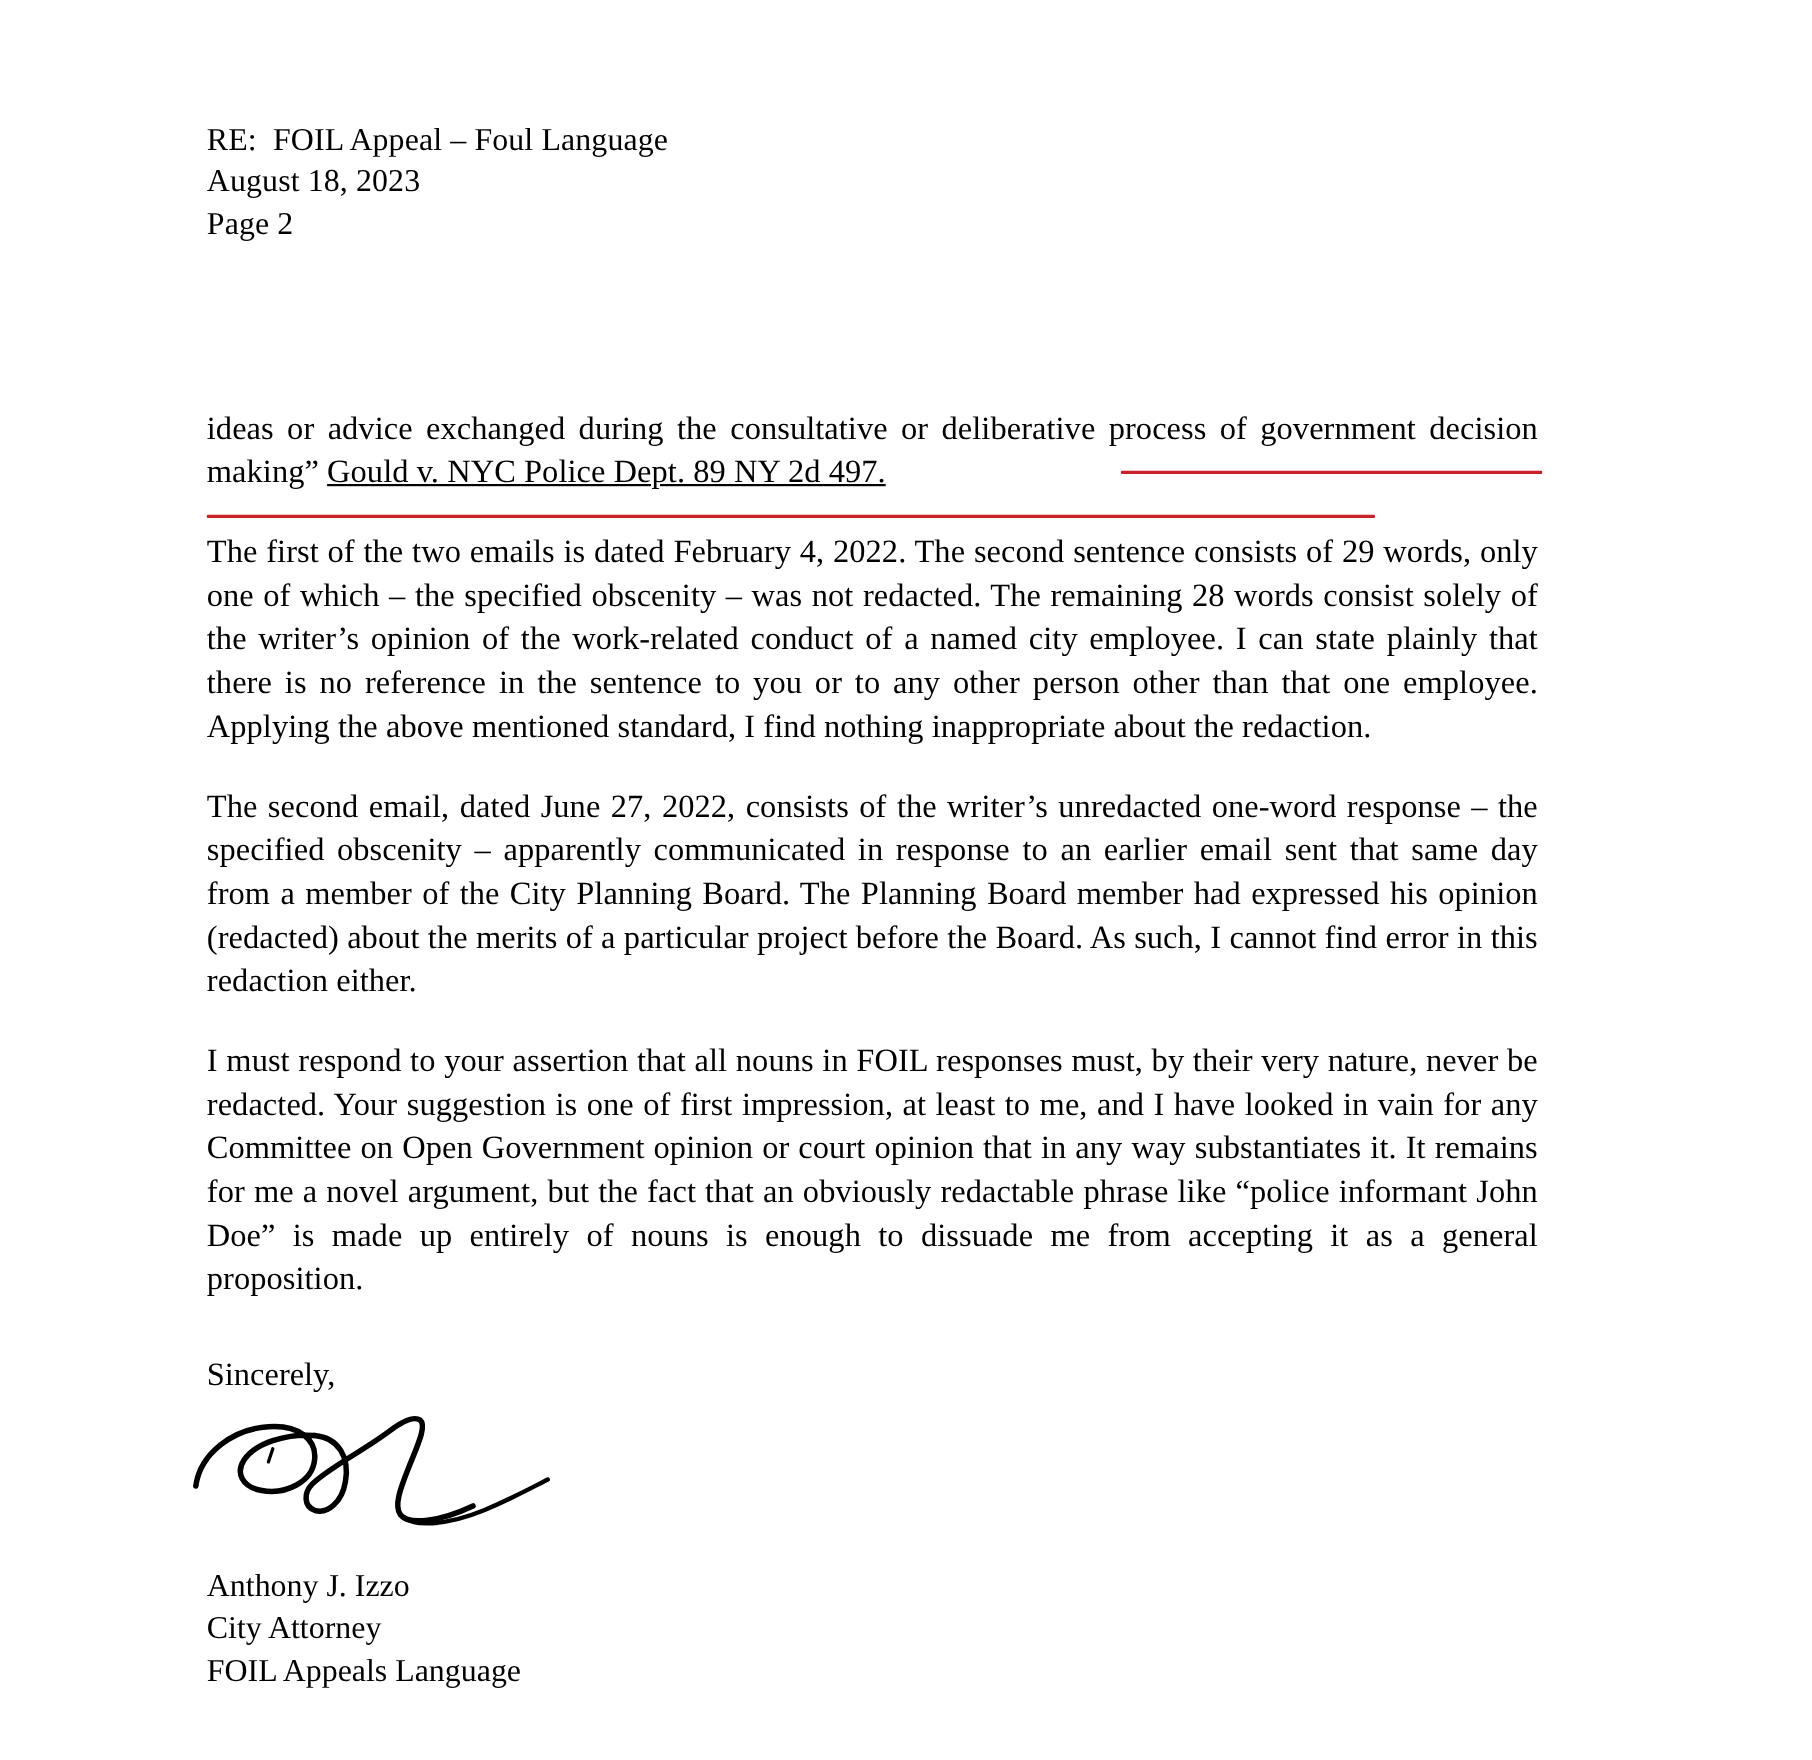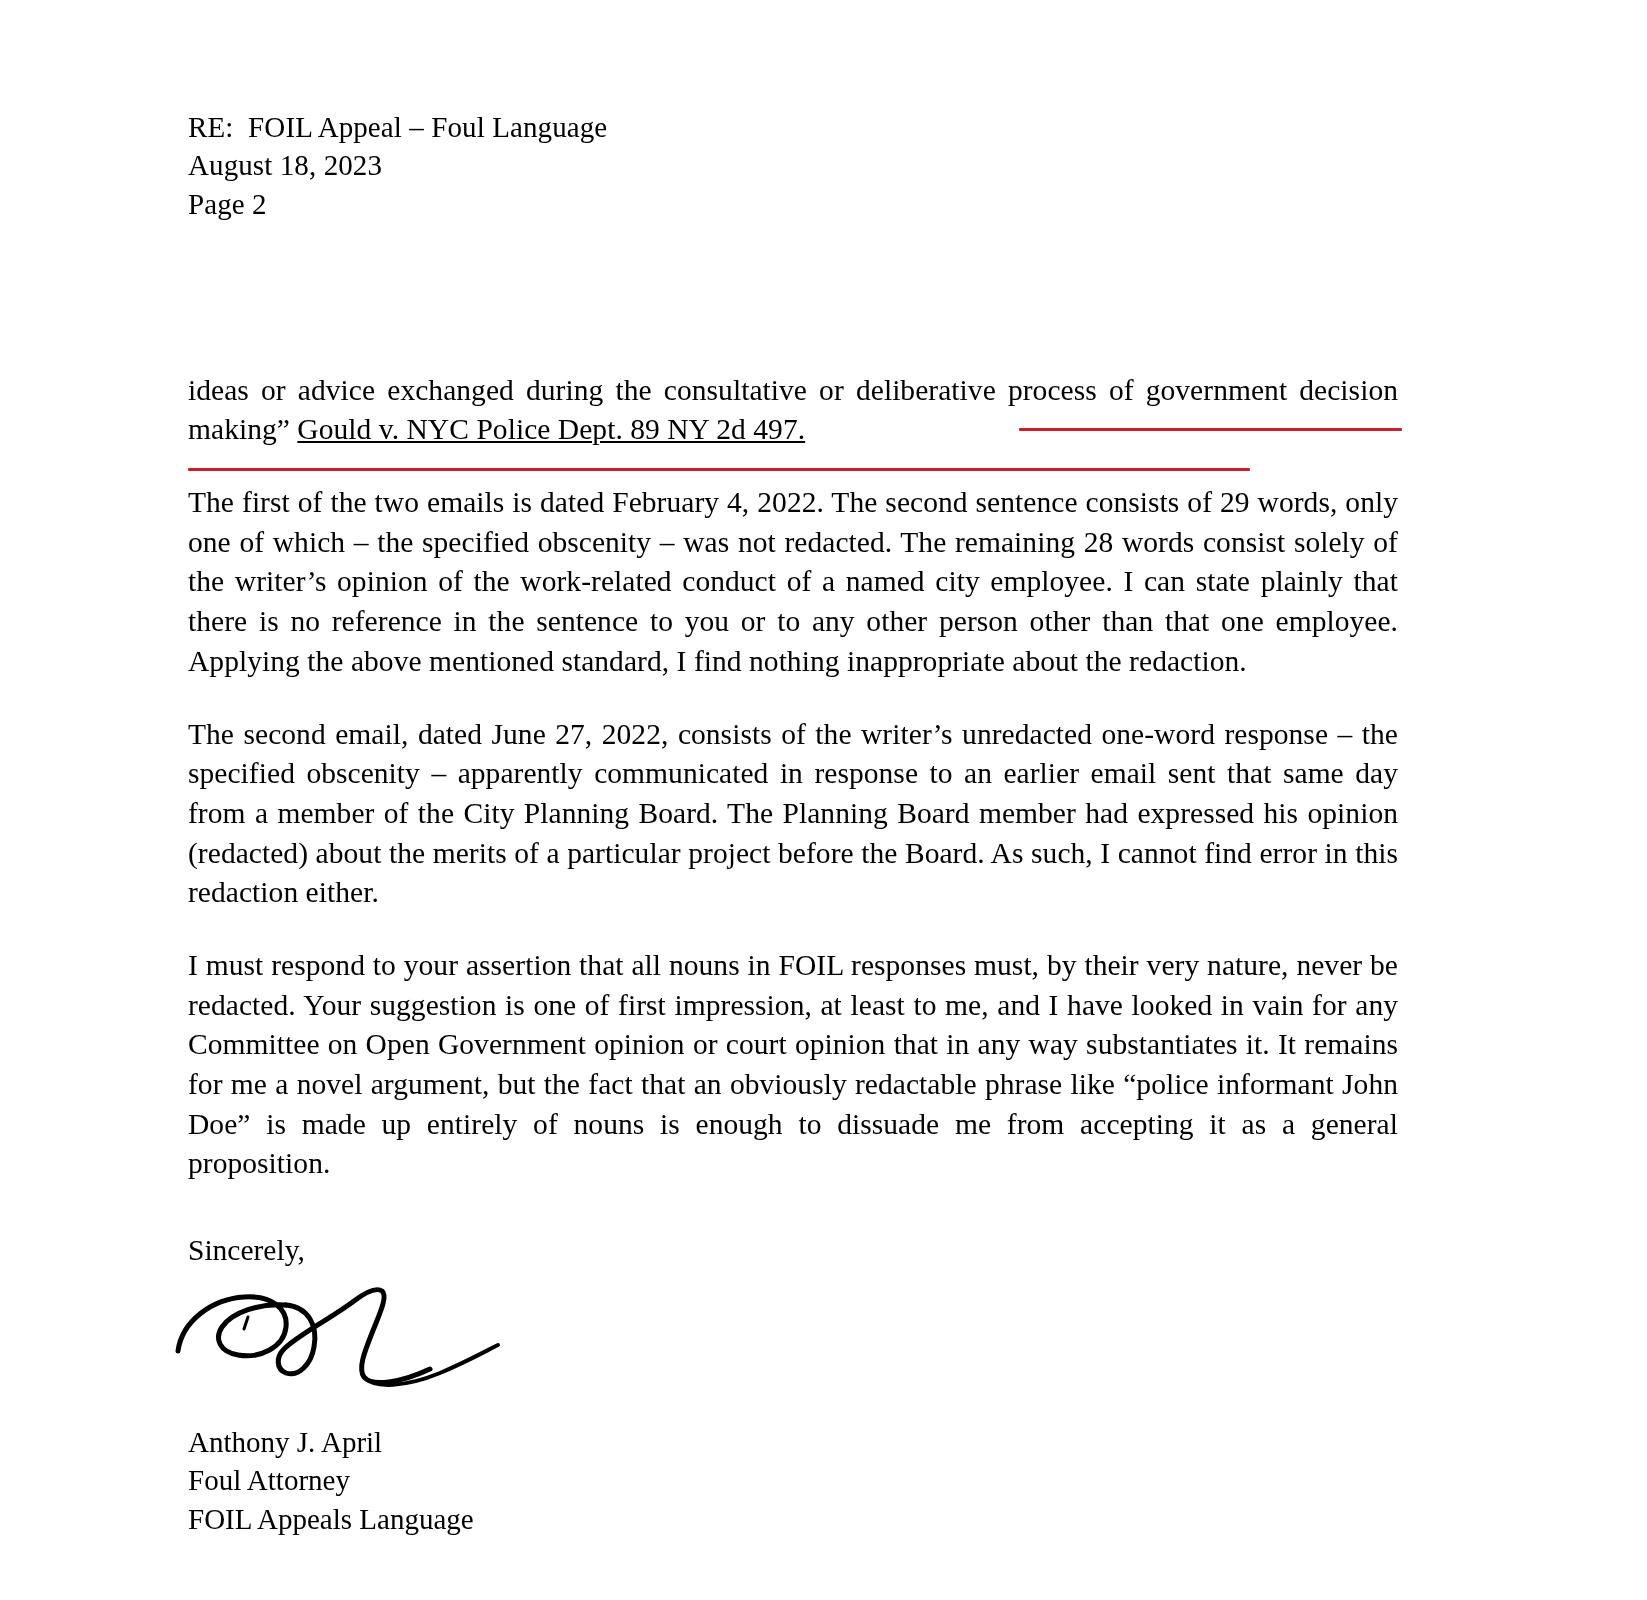--- a/index.html
+++ b/index.html
@@ -120,22 +120,22 @@
     <div class="sig-area">
       <svg class="sig-svg" width="380" height="140" viewBox="0 0 380 140">
         <path d="M10 78 C 14 48, 44 26, 76 24 C 104 22, 120 36, 118 54 C 116 74, 92 86, 70 82 C 52 79, 46 66, 54 54 C 64 39, 92 30, 118 32" fill="none" stroke="#000" stroke-width="5" stroke-linecap="round"></path>
         <path d="M118 32 C 140 34, 150 52, 146 74 C 143 92, 130 104, 118 100 C 108 96, 108 84, 116 76 C 130 62, 162 46, 186 28 C 198 19, 208 14, 214 18 C 220 23, 212 40, 204 60 C 196 80, 190 96, 196 104 C 204 114, 232 110, 262 96" fill="none" stroke="#000" stroke-width="5" stroke-linecap="round"></path>
         <path d="M196 104 C 206 116, 238 114, 272 100 C 298 89, 318 78, 330 72" fill="none" stroke="#000" stroke-width="4" stroke-linecap="round"></path>
         <path d="M76 56 L 80 44" fill="none" stroke="#000" stroke-width="3" stroke-linecap="round"></path>
       </svg>
     </div>
 
     <div class="signer">
-      <div>Anthony J. April</div>
-      <div>Foul Attorney</div>
+      <div>Anthony J. Izzo</div>
+      <div>City Attorney</div>
       <div>FOIL Appeals Language</div>
     </div>
 
   </div>
 
   <div class="redline" id="redline-1"></div>
   <div class="redline" id="redline-2"></div>
 
 </div>
 

